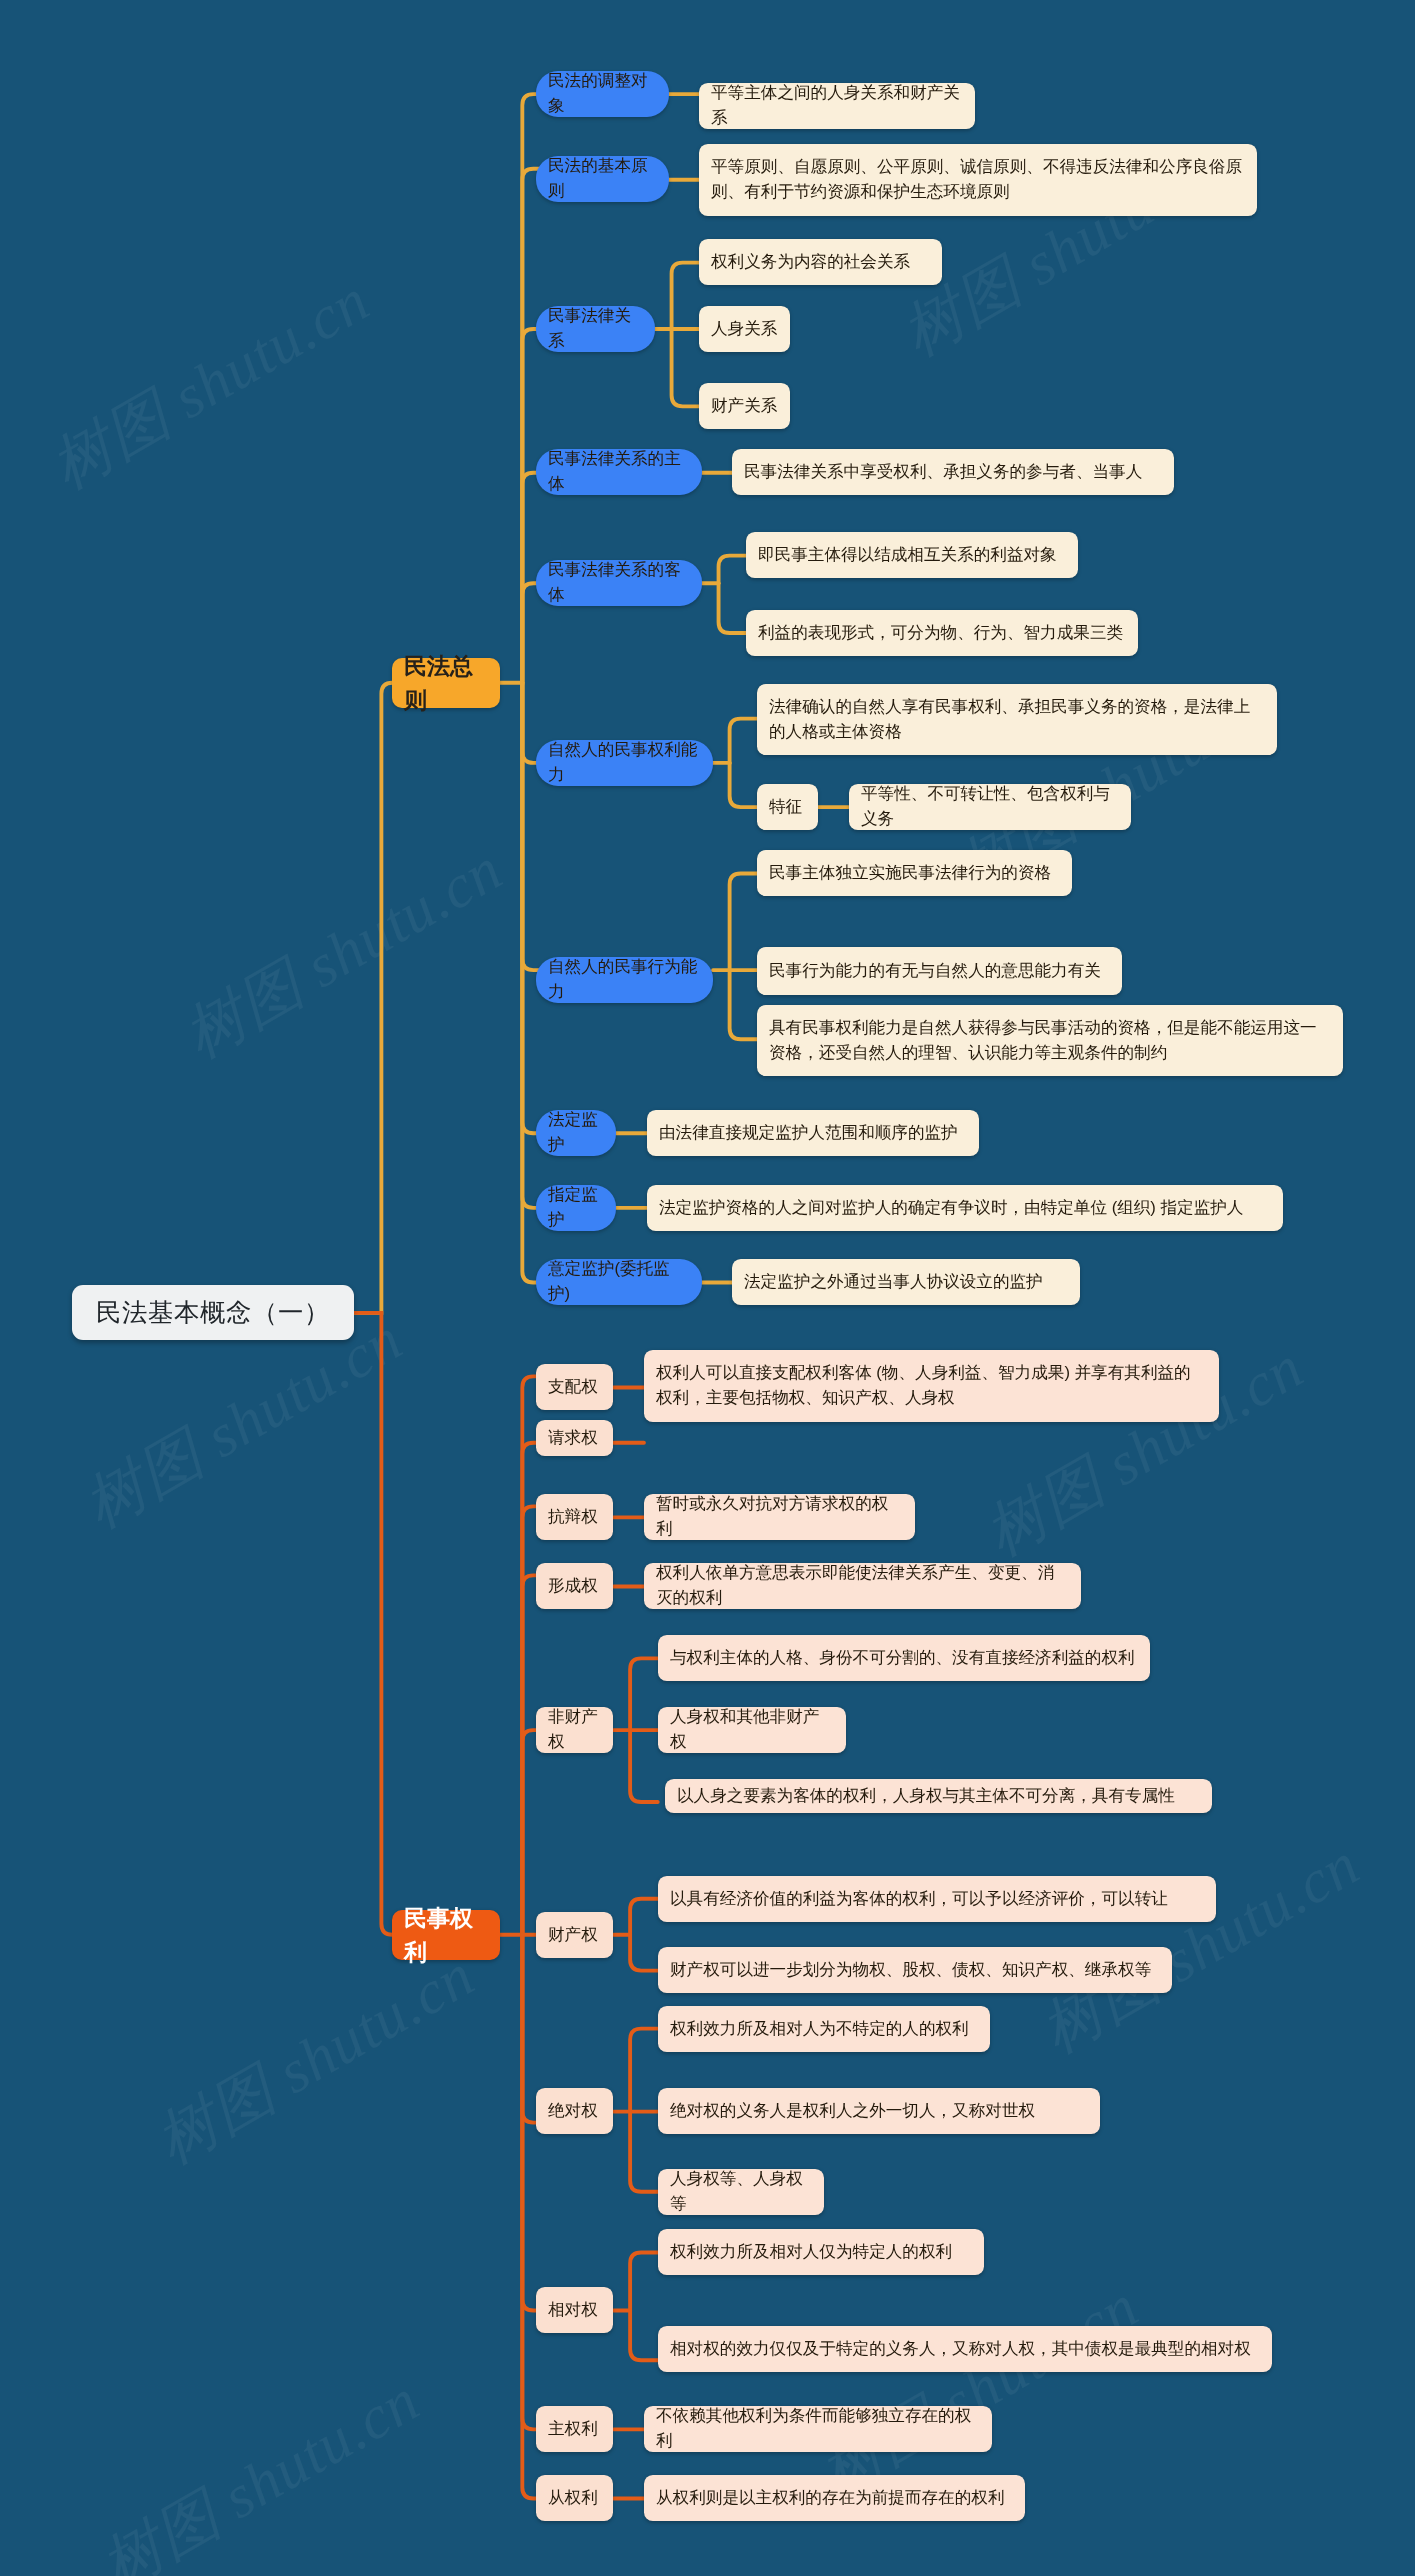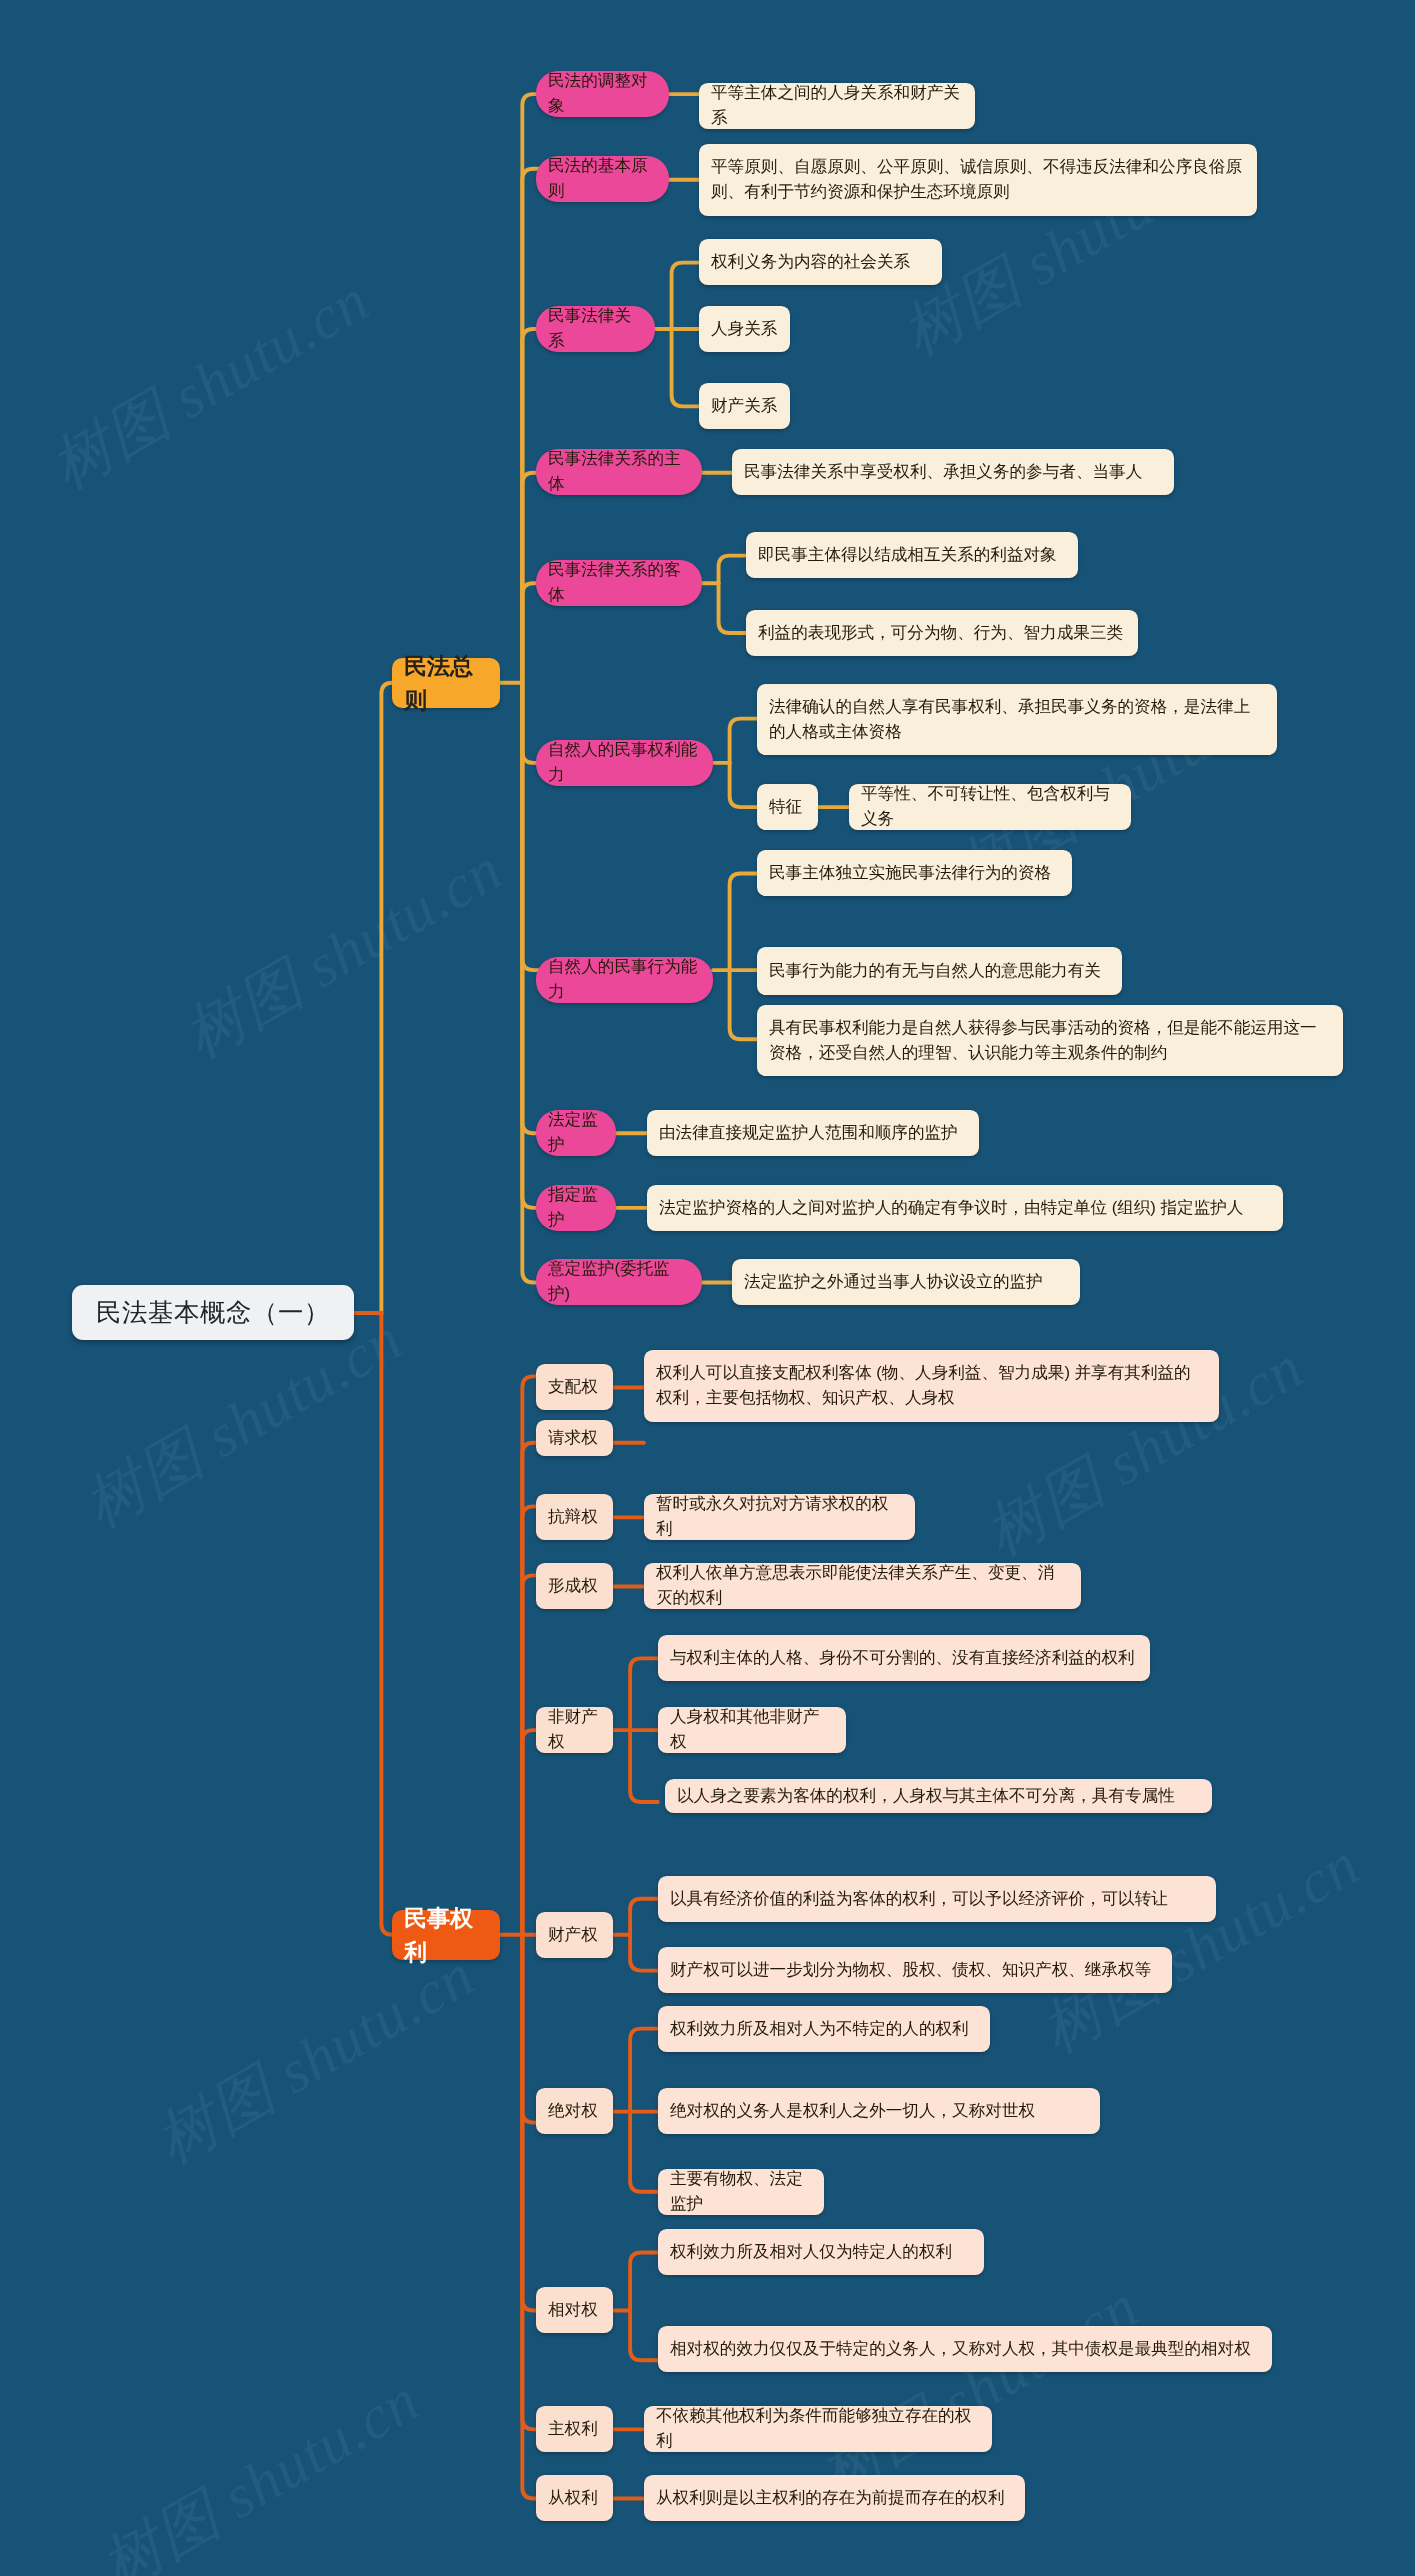--- a/index.html
+++ b/index.html
@@ -58,21 +58,21 @@
     font-weight:bold;
     border-radius:10px;
   }
   .branch-b{            
     background:#EE5A13;
     color:#FFFFFF;
     font-size:23px;
     font-weight:bold;
     border-radius:10px;
   }
-  .lvl2-a{ background:#ec4899; font-size:16.6px;border-radius:22px; }
+  .lvl2-a{ background:#3b82f6; font-size:16.6px;border-radius:22px; }
   .lvl3-a{ background:#FAEFDA; font-size:16.6px; }
   .lvl2-b{ background:#FBE0D0; font-size:16.6px; }
   .lvl3-b{ background:#FCE3D5; font-size:16.6px; }
   .wrap{ align-items:center; }
 </style>
 </head>
 <body>
 
 <div id="mindmap">
 
@@ -230,20 +230,20 @@
   <div class="node lvl3-b wrap" style="left:644px;top:1350px;width:575px;height:72px;">权利人可以直接支配权利客体 (物、人身利益、智力成果) 并享有其利益的权利，主要包括物权、知识产权、人身权</div>
   <div class="node lvl3-b" style="left:644px;top:1494px;width:271px;height:46px;">暂时或永久对抗对方请求权的权利</div>
   <div class="node lvl3-b" style="left:644px;top:1563px;width:437px;height:46px;">权利人依单方意思表示即能使法律关系产生、变更、消灭的权利</div>
   <div class="node lvl3-b" style="left:658px;top:1635px;width:492px;height:46px;">与权利主体的人格、身份不可分割的、没有直接经济利益的权利</div>
   <div class="node lvl3-b" style="left:658px;top:1707px;width:188px;height:46px;">人身权和其他非财产权</div>
   <div class="node lvl3-b" style="left:658px;top:1779px;width:547px;height:34px;margin-left:7px;">以人身之要素为客体的权利，人身权与其主体不可分离，具有专属性</div>
   <div class="node lvl3-b" style="left:658px;top:1876px;width:558px;height:46px;">以具有经济价值的利益为客体的权利，可以予以经济评价，可以转让</div>
   <div class="node lvl3-b" style="left:658px;top:1947px;width:514px;height:46px;">财产权可以进一步划分为物权、股权、债权、知识产权、继承权等</div>
   <div class="node lvl3-b" style="left:658px;top:2006px;width:332px;height:46px;">权利效力所及相对人为不特定的人的权利</div>
   <div class="node lvl3-b" style="left:658px;top:2088px;width:442px;height:46px;">绝对权的义务人是权利人之外一切人，又称对世权</div>
-  <div class="node lvl3-b" style="left:658px;top:2169px;width:166px;height:46px;">主要有物权、法定监护</div>
+  <div class="node lvl3-b" style="left:658px;top:2169px;width:166px;height:46px;">人身权等、人身权等</div>
   <div class="node lvl3-b" style="left:658px;top:2229px;width:326px;height:46px;">权利效力所及相对人仅为特定人的权利</div>
   <div class="node lvl3-b" style="left:658px;top:2326px;width:614px;height:46px;">相对权的效力仅仅及于特定的义务人，又称对人权，其中债权是最典型的相对权</div>
   <div class="node lvl3-b" style="left:644px;top:2406px;width:348px;height:46px;">不依赖其他权利为条件而能够独立存在的权利</div>
   <div class="node lvl3-b" style="left:644px;top:2475px;width:381px;height:46px;">从权利则是以主权利的存在为前提而存在的权利</div>
 
 </div>
 
 
 </body></html>

